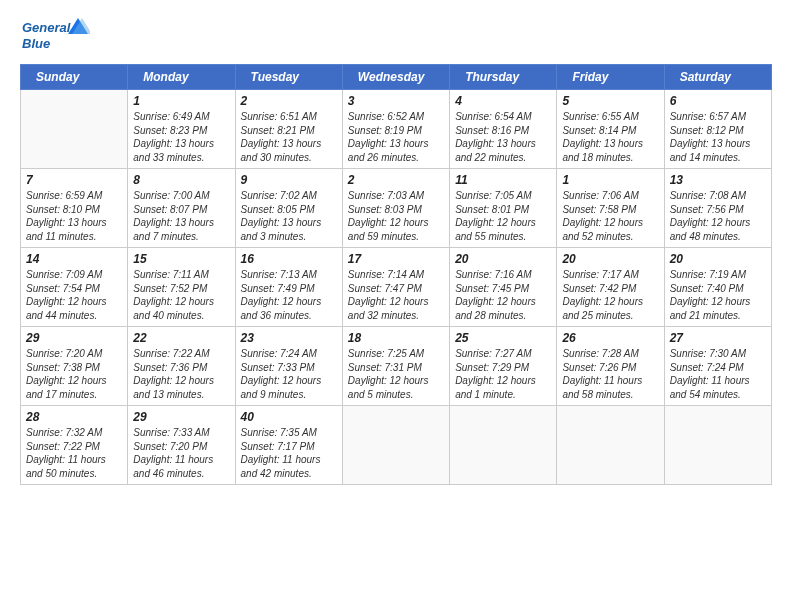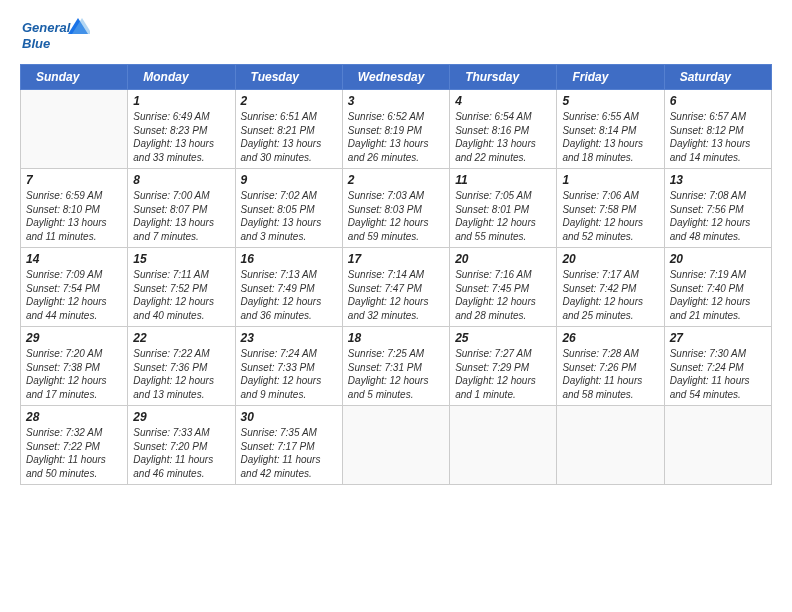--- a/index.html
+++ b/index.html
@@ -233,21 +233,21 @@
         <tr class="last-row">
           <td>
             <span class="day-number">28</span>
             <div class="day-info">Sunrise: 7:32 AM<br>Sunset: 7:22 PM<br>Daylight: 11 hours<br>and 50 minutes.</div>
           </td>
           <td>
             <span class="day-number">29</span>
             <div class="day-info">Sunrise: 7:33 AM<br>Sunset: 7:20 PM<br>Daylight: 11 hours<br>and 46 minutes.</div>
           </td>
           <td>
-            <span class="day-number">30</span>
+            <span class="day-number">40</span>
             <div class="day-info">Sunrise: 7:35 AM<br>Sunset: 7:17 PM<br>Daylight: 11 hours<br>and 42 minutes.</div>
           </td>
           <td class="empty"></td>
           <td class="empty"></td>
           <td class="empty"></td>
           <td class="empty"></td>
         </tr>
       </tbody>
   </table>
 </div>

